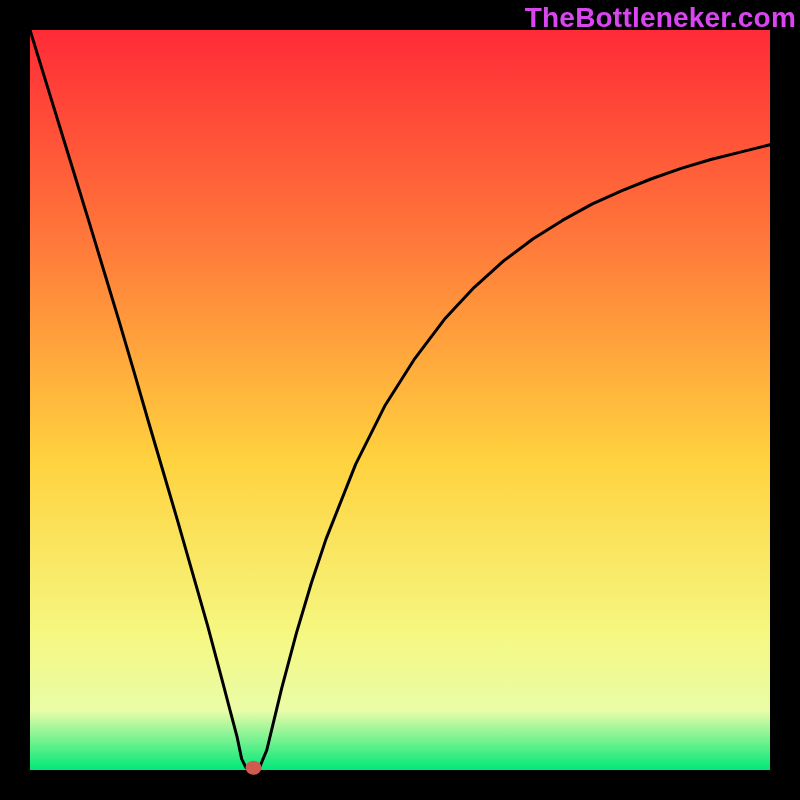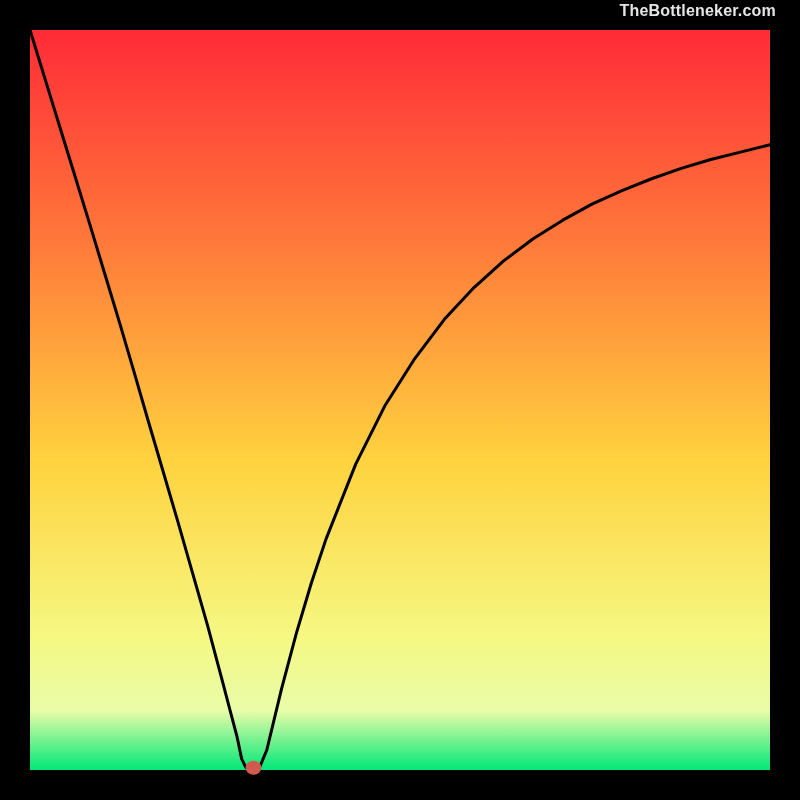--- a/index.html
+++ b/index.html
@@ -13,23 +13,23 @@
   }
   .frame {
     position: relative;
     width: 800px;
     height: 800px;
     background: #000;
   }
   .watermark {
     position: absolute;
     top: 2px;
-    right: 24px;
-    color: #e5e5e5;
-    font-size: 16px;
+    right: 4px;
+    color: #d946ef;
+    font-size: 28px;
     font-weight: 600;
     letter-spacing: 0.2px;
     z-index: 10;
   }
   svg {
     position: absolute;
     top: 0;
     left: 0;
   }
 </style>

